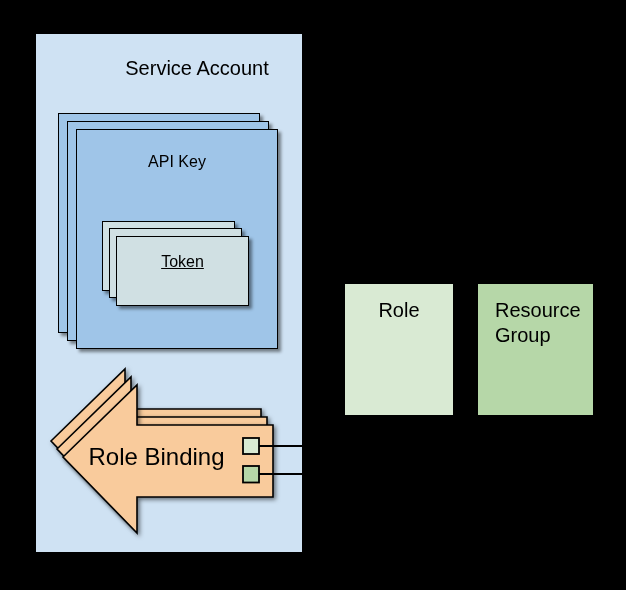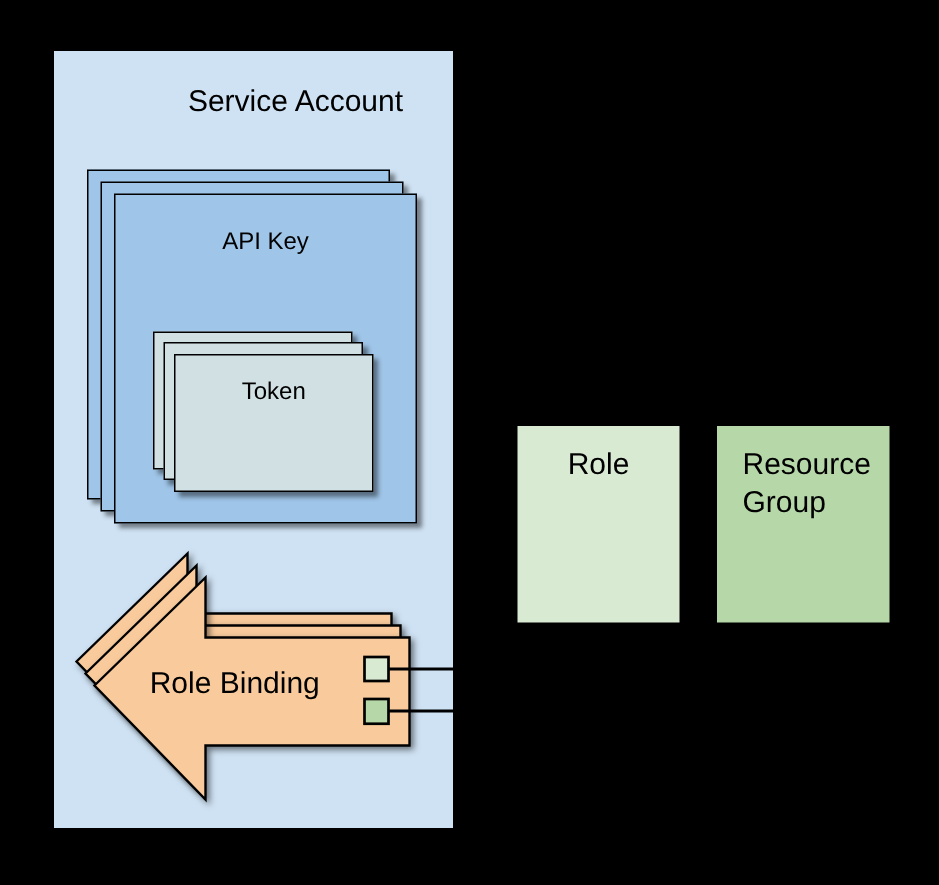--- a/index.html
+++ b/index.html
@@ -36,21 +36,21 @@
   .box {
     position: absolute;
     box-sizing: border-box;
     border: 1.6px solid #000000;
     box-shadow: 3px 3px 3px rgba(0,0,0,0.45);
   }
   .api { width: 202px; height: 220px; }
   .api-b1 { left: 58px; top: 113px; }
   .api-b2 { left: 67px; top: 121px; }
   .api-front { left: 76px; top: 129px; }
-  .tok { width: 133px; height: 92px; }
+  .tok { width: 133px; height: 70px; text-decoration: underline; }
   .tok-b1 { left: 102px; top: 221px; }
   .tok-b2 { left: 109px; top: 228px; }
   .tok-front { left: 116px; top: 236px; }
   .box-title {
     width: 100%;
     text-align: center;
     font-size: 16px;
     line-height: 25px;
   }
   .api-title { padding-top: 19px; }
@@ -69,21 +69,21 @@
     stroke: #000000;
     stroke-width: 1.8px;
   }
   .connector { stroke-width: 2px; }
   .rb-label {
     position: absolute;
     left: 40px;
     top: 444px;
     width: 233px;
     text-align: center;
-    font-size: 20px;
+    font-size: 24px;
     line-height: 25px;
   }
   .gbox {
     position: absolute;
     top: 284px;
     height: 131px;
     box-sizing: border-box;
     font-size: 20px;
     line-height: 25px;
   }

